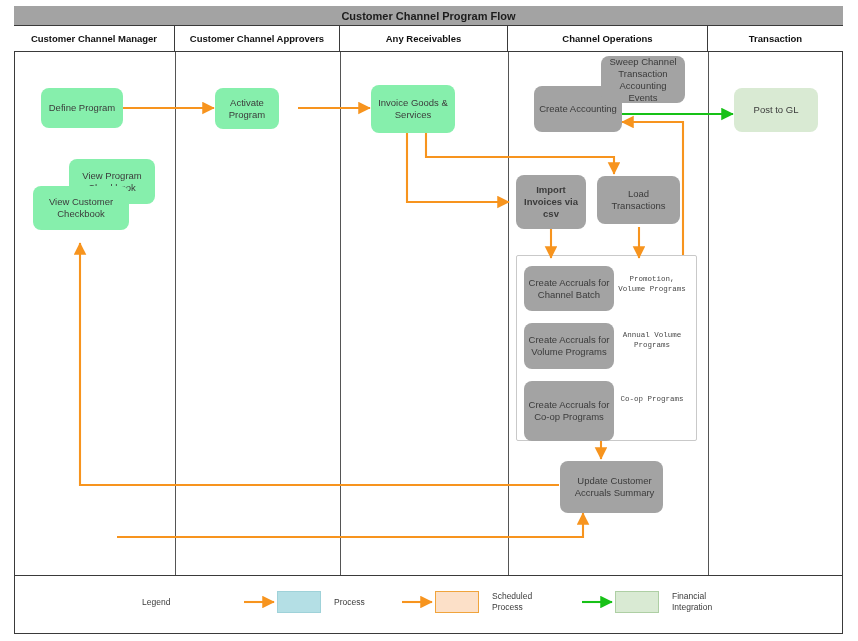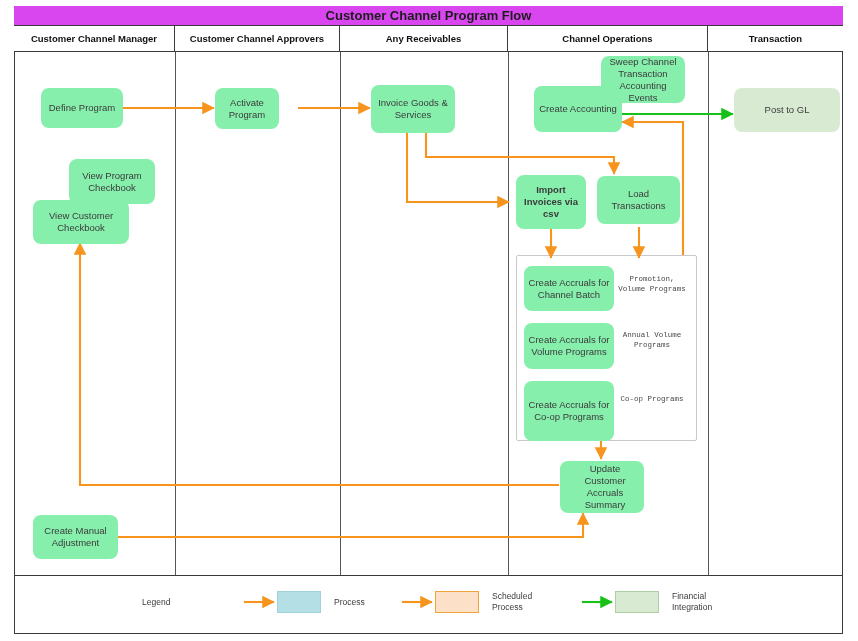--- a/index.html
+++ b/index.html
@@ -25,22 +25,22 @@
     background: #ffffff;
   }
 
   
   .title-bar {
     position: absolute;
     left: 14px; top: 6px;
     width: 829px; height: 20px;
     border-bottom: 1px solid #3a3a3a;
     display: flex; align-items: center; justify-content: center;
-    font-size: 13px; font-weight: bold; color: #1c1c1c;
-    background: #d946ef;
+    font-size: 11px; font-weight: bold; color: #1c1c1c;
+    background: #a3a3a3;
   }
 
   
   .lane-header-row {
     position: absolute;
     left: 14px; top: 26px;
     width: 829px; height: 26px;
     display: flex;
     border-bottom: 1px solid #3a3a3a;
   }
@@ -76,21 +76,21 @@
     border-radius: 8px;
     display: flex; align-items: center; justify-content: center;
     text-align: center;
     font-size: 9.5px;
     line-height: 12px;
     color: #3b3b3b;
     padding: 3px 4px;
     z-index: 5;
   }
   .node.process        { background: #86efac; }
-  .node.scheduled      { background: #86efac; }
+  .node.scheduled      { background: #a3a3a3; }
   .node.financial      { background: #d9ead3; }
 
   
   .group-box {
     position: absolute;
     border: 1px solid #c9c9c9;
     background: #ffffff;
     border-radius: 2px;
     z-index: 2;
   }
@@ -201,27 +201,24 @@
   </svg>
 
   <div class="node process" style="left:41px; top:88px; width:82px; height:40px;">
     <span>Define Program</span>
   </div>
 
   <div class="node process" style="left:69px; top:159px; width:86px; height:45px;">
     <span>View Program Checkbook</span>
   </div>
 
-  <div class="node process" style="left:33px; top:200px; width:96px; height:44px; z-index:6;">
+  <div class="node process" style="left:33px; top:186px; width:96px; height:44px; z-index:6;">
     <span>View Customer Checkbook</span>
   </div>
 
-  <div class="node process" style="left:33px; top:515px; width:85px; height:44px;">
-    <span>Create Manual Adjustment</span>
-  </div>
 
   <div class="node process" style="left:215px; top:88px; width:64px; height:41px;">
     <span>Activate Program</span>
   </div>
 
   <div class="node process" style="left:371px; top:85px; width:84px; height:48px;">
     <span>Invoice Goods &amp; Services</span>
   </div>
 
   <div class="node scheduled" style="left:534px; top:86px; width:88px; height:46px;">
@@ -248,25 +245,25 @@
   <div class="node scheduled" style="left:524px; top:323px; width:90px; height:46px; z-index:6;">
     <span>Create Accruals for Volume Programs</span>
   </div>
   <div class="side-note" style="left:616px; top:330px; width:72px;">Annual Volume Programs</div>
 
   <div class="node scheduled" style="left:524px; top:381px; width:90px; height:60px; z-index:6;">
     <span>Create Accruals for Co-op Programs</span>
   </div>
   <div class="side-note" style="left:616px; top:394px; width:72px;">Co-op Programs</div>
 
-  <div class="node scheduled" style="left:560px; top:461px; width:84px; height:52px;padding-left:10px;">
+  <div class="node scheduled" style="left:560px; top:461px; width:103px; height:52px;padding-left:10px;">
     <span>Update Customer Accruals Summary</span>
   </div>
 
-  <div class="node financial" style="left:734px; top:88px; width:106px; height:44px;text-align:center;">
+  <div class="node financial" style="left:734px; top:88px; width:84px; height:44px;text-align:center;">
     <span>Post to GL</span>
   </div>
 
   <div class="legend-sep"></div>
 
   <div class="legend-row">
     <div class="legend-label" style="left:128px; top:21px;">Legend</div>
 
     <svg class="legend-arrow" style="left:228px; top:20px;" width="42" height="12" viewBox="0 0 42 12">
       <defs>

